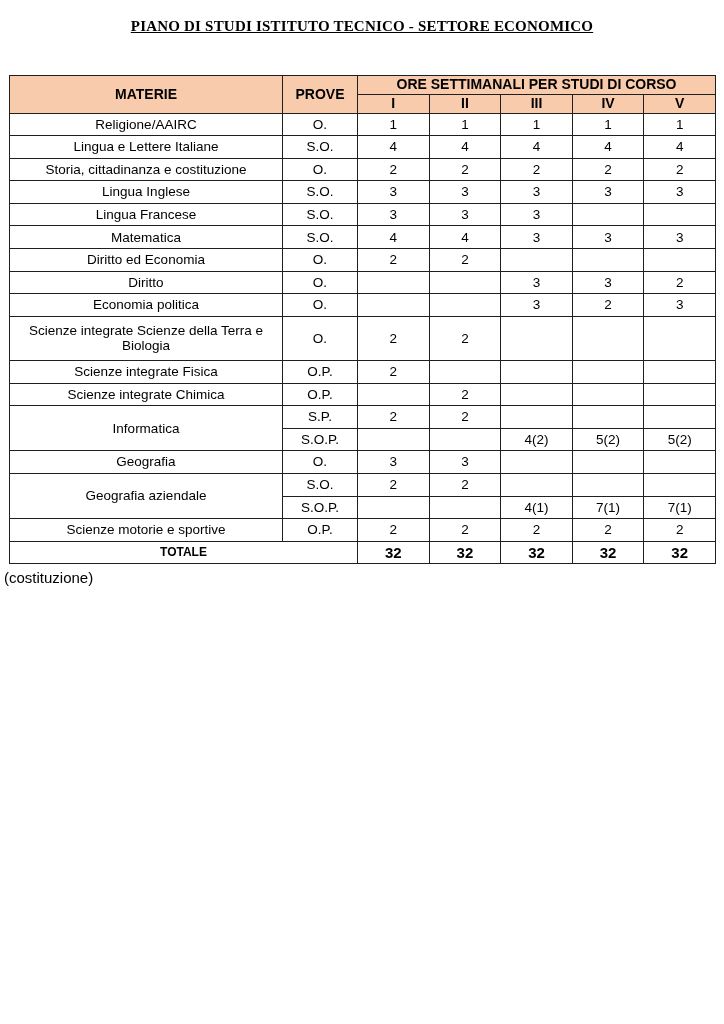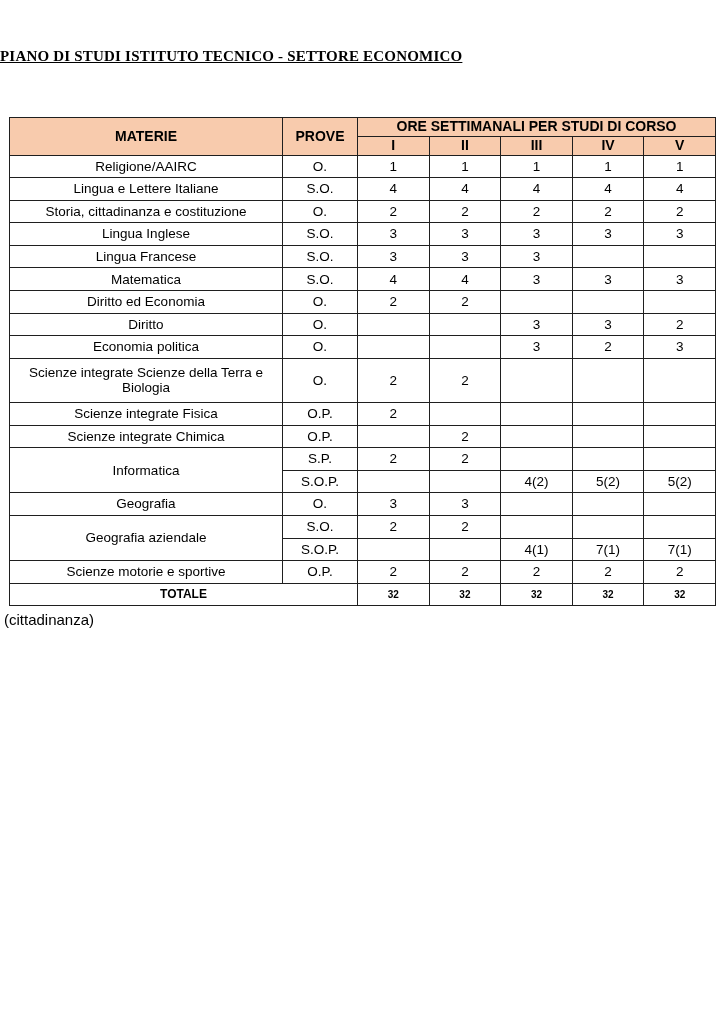--- a/index.html
+++ b/index.html
@@ -11,35 +11,36 @@
     color: #000;
   }
   .page {
     position: relative;
     width: 724px;
     height: 1024px;
     background: #ffffff;
     overflow: hidden;
   }
   .title-block {
-    padding-top: 48px;
+    padding-top: 18px;
+    text-align: center;
     font-family: "Liberation Serif", serif;
     font-weight: bold;
     font-size: 15px;
     line-height: 17.5px;
     letter-spacing: 0.2px;
   }
   .title-block .title-line {
     text-decoration: underline;
   }
   table.plan {
     border-collapse: collapse;
     table-layout: fixed;
     width: 706px;
-    margin: 51px 0 0 9px;
+    margin: 39px 0 0 9px;
     font-family: "Liberation Sans", sans-serif;
     font-size: 13.5px;
     color: #000;
   }
   table.plan th, table.plan td {
     border: 1px solid #1f1f1f;
     text-align: center;
     vertical-align: middle;
     padding: 0 3px;
     height: 21.6px;
@@ -54,21 +55,21 @@
   }
   tr.tall-row td { height: 43.2px; }
   td.total-label-cell {
     text-align: right;
     font-weight: bold;
     font-size: 12px;
     padding-right: 4px;
   }
   td.total-value-cell {
     font-weight: bold;
-    font-size: 10px;
+    font-size: 15px;
   }
   .footnote {
     margin: 5px 0 0 4px;
     font-family: "Liberation Sans", sans-serif;
     font-size: 15px;
   }
 </style>
 </head>
 <body>
 
@@ -267,15 +268,15 @@
         <td colspan="2" class="total-label-cell">TOTALE</td>
         <td class="total-value-cell">32</td>
         <td class="total-value-cell">32</td>
         <td class="total-value-cell">32</td>
         <td class="total-value-cell">32</td>
         <td class="total-value-cell">32</td>
       </tr>
     </tbody>
   </table>
 
-  <div class="footnote">(cittadinanza)</div>
+  <div class="footnote">(costituzione)</div>
 
 </div>
 
 </body></html>

